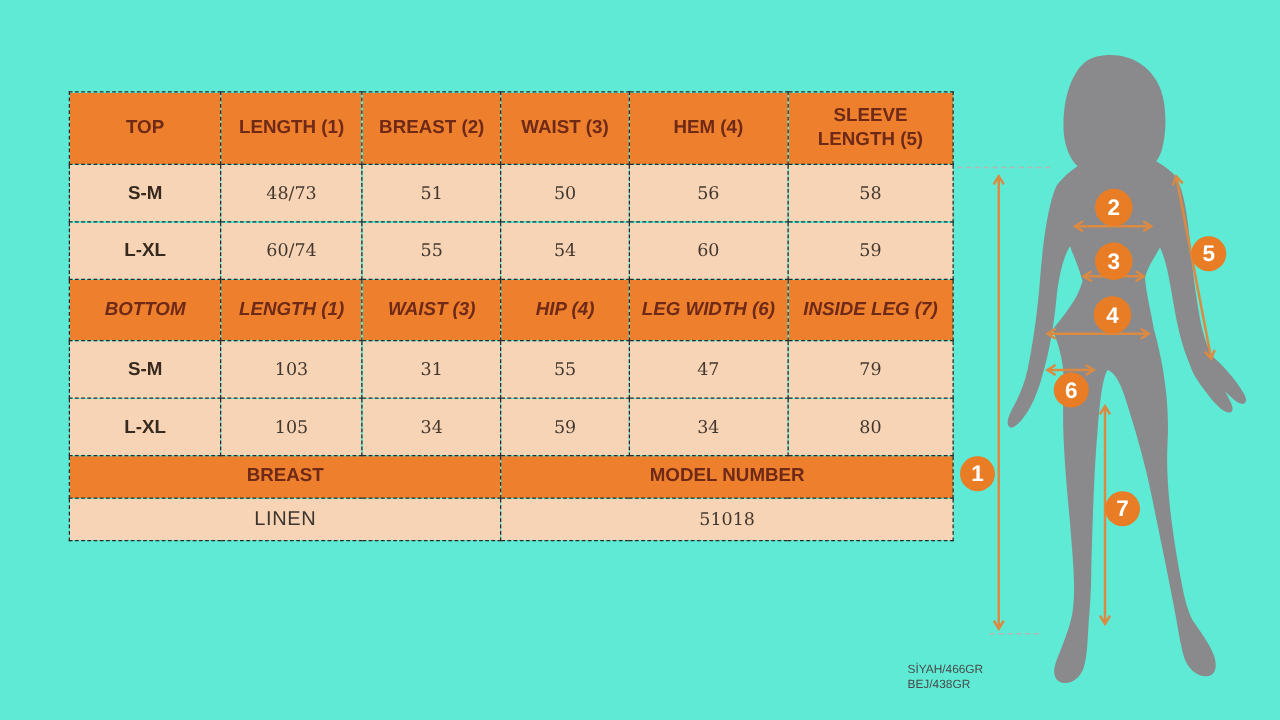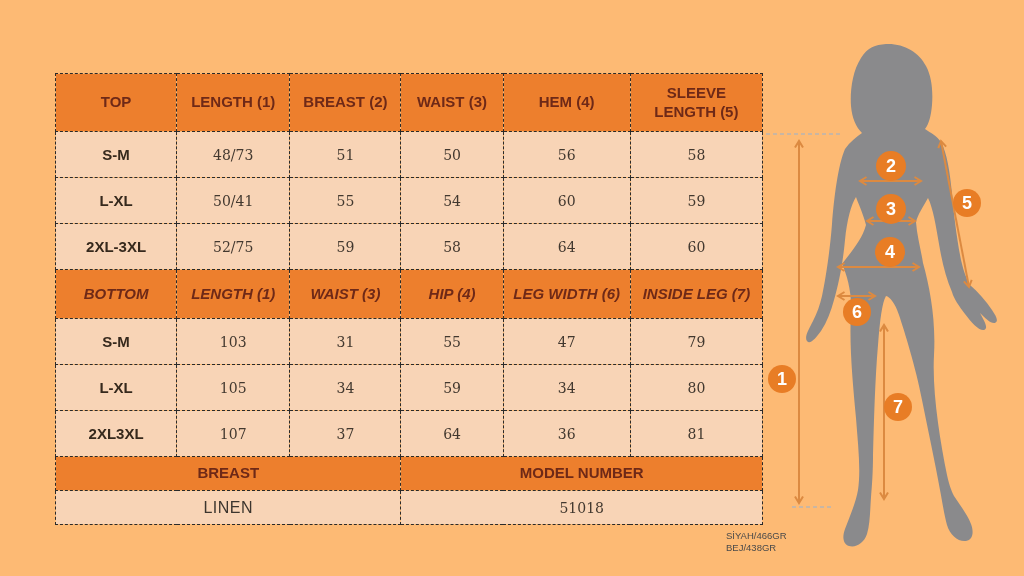--- a/index.html
+++ b/index.html
@@ -1,16 +1,16 @@
 <!DOCTYPE html>
 <html><head>
 <meta charset="utf-8">
 <style>
   html,body{margin:0;padding:0;background:#fff;}
-  .stage{position:relative;width:1024px;height:576px;background:#fdba74;overflow:hidden;
+  .stage{position:relative;width:1024px;height:576px;background:#5eead4;overflow:hidden;
          font-family:"Liberation Sans",sans-serif;}
   table.size-table{position:absolute;left:55px;top:73px;width:708px;border-collapse:collapse;
          table-layout:fixed;}
   .size-table th,.size-table td{border:1.5px dashed #2a2a2a;text-align:center;vertical-align:middle;
          padding:0 4px;overflow:hidden;}
   .hcell{background:#ED7F2D;color:#6E2917;font-weight:bold;font-size:15px;line-height:1.25;}
   .sleeve{padding:0 18px;}
   .lcell{background:#F8D4B6;color:#36291d;font-weight:bold;font-size:15px;}
   .vcell{background:#F8D4B6;color:#42382F;font-weight:normal;font-size:14px;
          font-family:"DejaVu Serif",serif;}
@@ -47,33 +47,25 @@
     <tr class="d1">
       <td class="lcell">S-M</td>
       <td class="vcell">48/73</td>
       <td class="vcell">51</td>
       <td class="vcell">50</td>
       <td class="vcell">56</td>
       <td class="vcell">58</td>
     </tr>
     <tr class="d1">
       <td class="lcell">L-XL</td>
-      <td class="vcell">50/41</td>
+      <td class="vcell">60/74</td>
       <td class="vcell">55</td>
       <td class="vcell">54</td>
       <td class="vcell">60</td>
       <td class="vcell">59</td>
-    </tr>
-    <tr class="d1">
-      <td class="lcell">2XL-3XL</td>
-      <td class="vcell">52/75</td>
-      <td class="vcell">59</td>
-      <td class="vcell">58</td>
-      <td class="vcell">64</td>
-      <td class="vcell">60</td>
     </tr>
     <tr class="h2">
       <th class="hcell">BOTTOM</th>
       <th class="hcell">LENGTH (1)</th>
       <th class="hcell">WAIST (3)</th>
       <th class="hcell">HIP (4)</th>
       <th class="hcell">LEG WIDTH (6)</th>
       <th class="hcell">INSIDE LEG (7)</th>
     </tr>
     <tr class="d1">
@@ -84,28 +76,20 @@
       <td class="vcell">47</td>
       <td class="vcell">79</td>
     </tr>
     <tr class="d1">
       <td class="lcell">L-XL</td>
       <td class="vcell">105</td>
       <td class="vcell">34</td>
       <td class="vcell">59</td>
       <td class="vcell">34</td>
       <td class="vcell">80</td>
-    </tr>
-    <tr class="d1">
-      <td class="lcell">2XL3XL</td>
-      <td class="vcell">107</td>
-      <td class="vcell">37</td>
-      <td class="vcell">64</td>
-      <td class="vcell">36</td>
-      <td class="vcell">81</td>
     </tr>
     <tr class="hf">
       <td class="hcell" colspan="3">BREAST</td>
       <td class="hcell" colspan="3">MODEL NUMBER</td>
     </tr>
     <tr class="df">
       <td class="vcell linen" colspan="3">LINEN</td>
       <td class="vcell" colspan="3">51018</td>
     </tr>
   </tbody>

